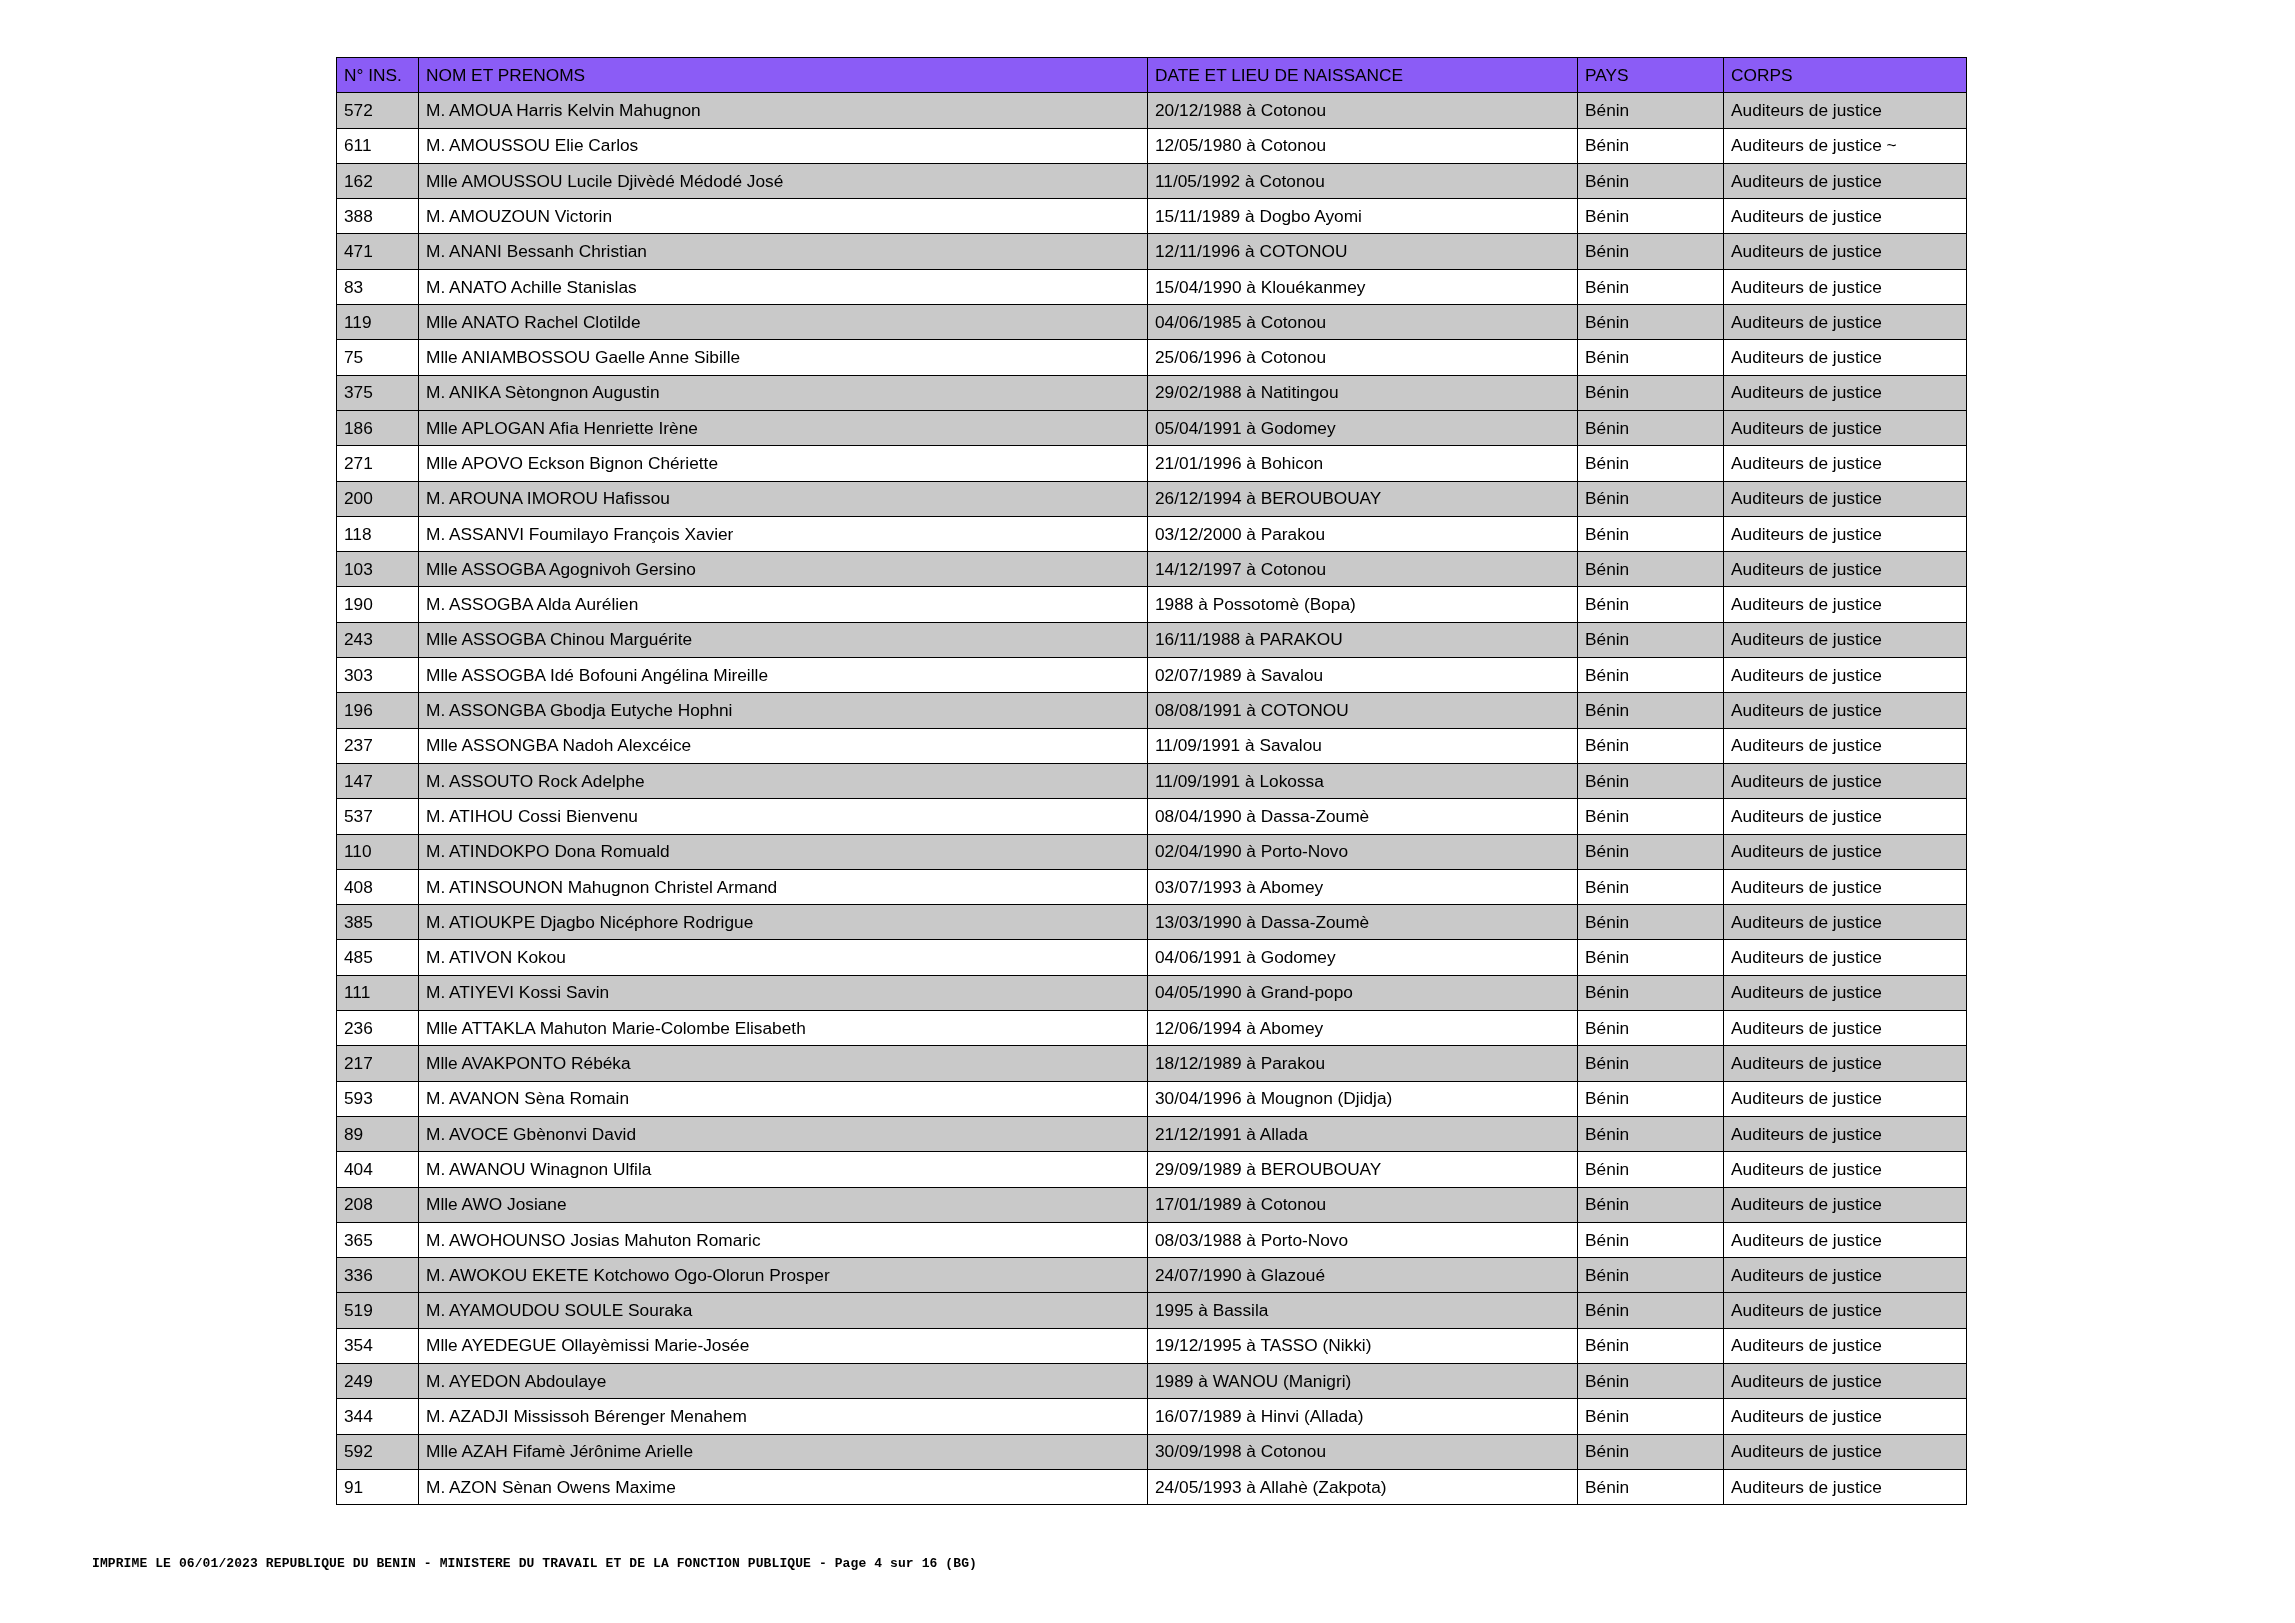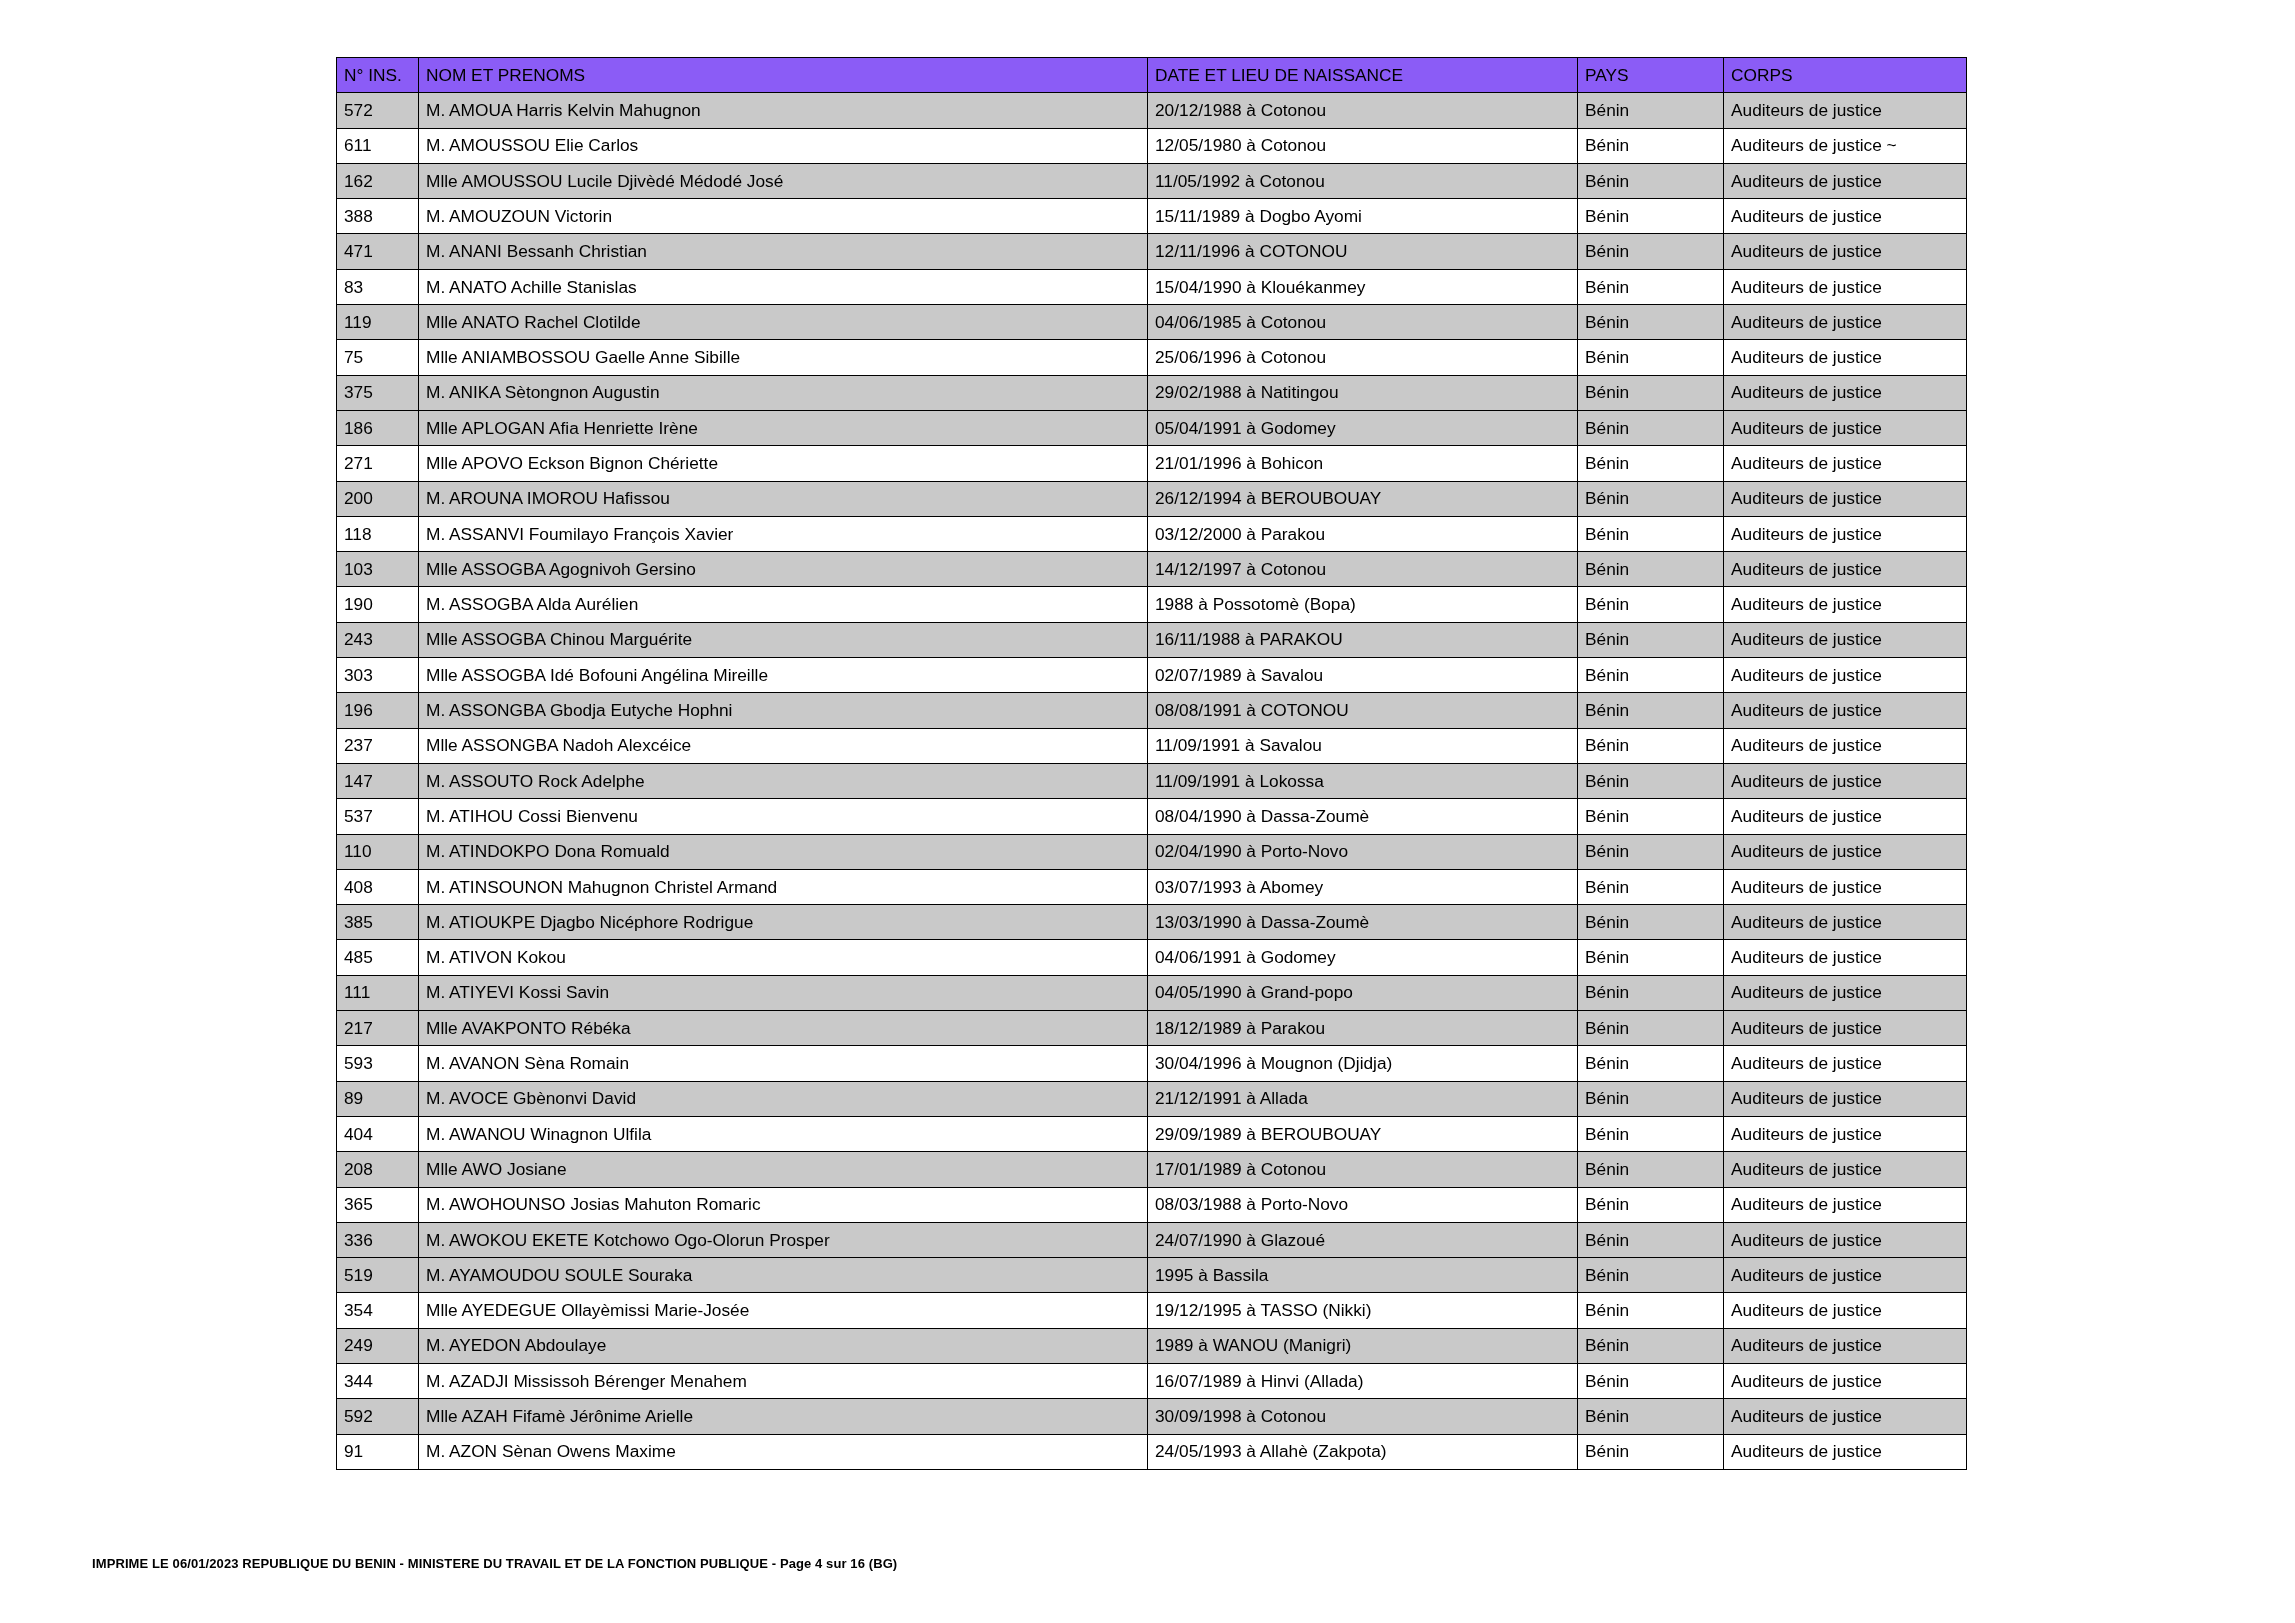--- a/index.html
+++ b/index.html
@@ -67,20 +67,21 @@
     font-weight: normal;
   }
   .footer {
     position: absolute;
     left: 92px;
     top: 1556px;
     font-size: 13px;
     font-weight: bold;
     letter-spacing: 0.1px;
     white-space: nowrap;
+    font-family: Liberation Mono, monospace;
   }
 </style>
 </head>
 <body>
 
 <div class="page">
 
   <div class="table-wrap">
     <table class="listing">
       <colgroup>
@@ -275,20 +276,27 @@
             <td>Bénin</td>
             <td>Auditeurs de justice</td>
           </tr>
           <tr class="shaded">
             <td class="ins">111</td>
             <td><span>M.</span> <span class="surname">ATIYEVI</span> <span>Kossi Savin</span></td>
             <td>04/05/1990 à Grand-popo</td>
             <td>Bénin</td>
             <td>Auditeurs de justice</td>
           </tr>
+          <tr class="plain">
+            <td class="ins">236</td>
+            <td><span>Mlle</span> <span class="surname">ATTAKLA</span> <span>Mahuton Marie-Colombe Elisabeth</span></td>
+            <td>12/06/1994 à Abomey</td>
+            <td>Bénin</td>
+            <td>Auditeurs de justice</td>
+          </tr>
           <tr class="shaded">
             <td class="ins">217</td>
             <td><span>Mlle</span> <span class="surname">AVAKPONTO</span> <span>Rébéka</span></td>
             <td>18/12/1989 à Parakou</td>
             <td>Bénin</td>
             <td>Auditeurs de justice</td>
           </tr>
           <tr class="plain">
             <td class="ins">593</td>
             <td><span>M.</span> <span class="surname">AVANON</span> <span>Sèna Romain</span></td>

